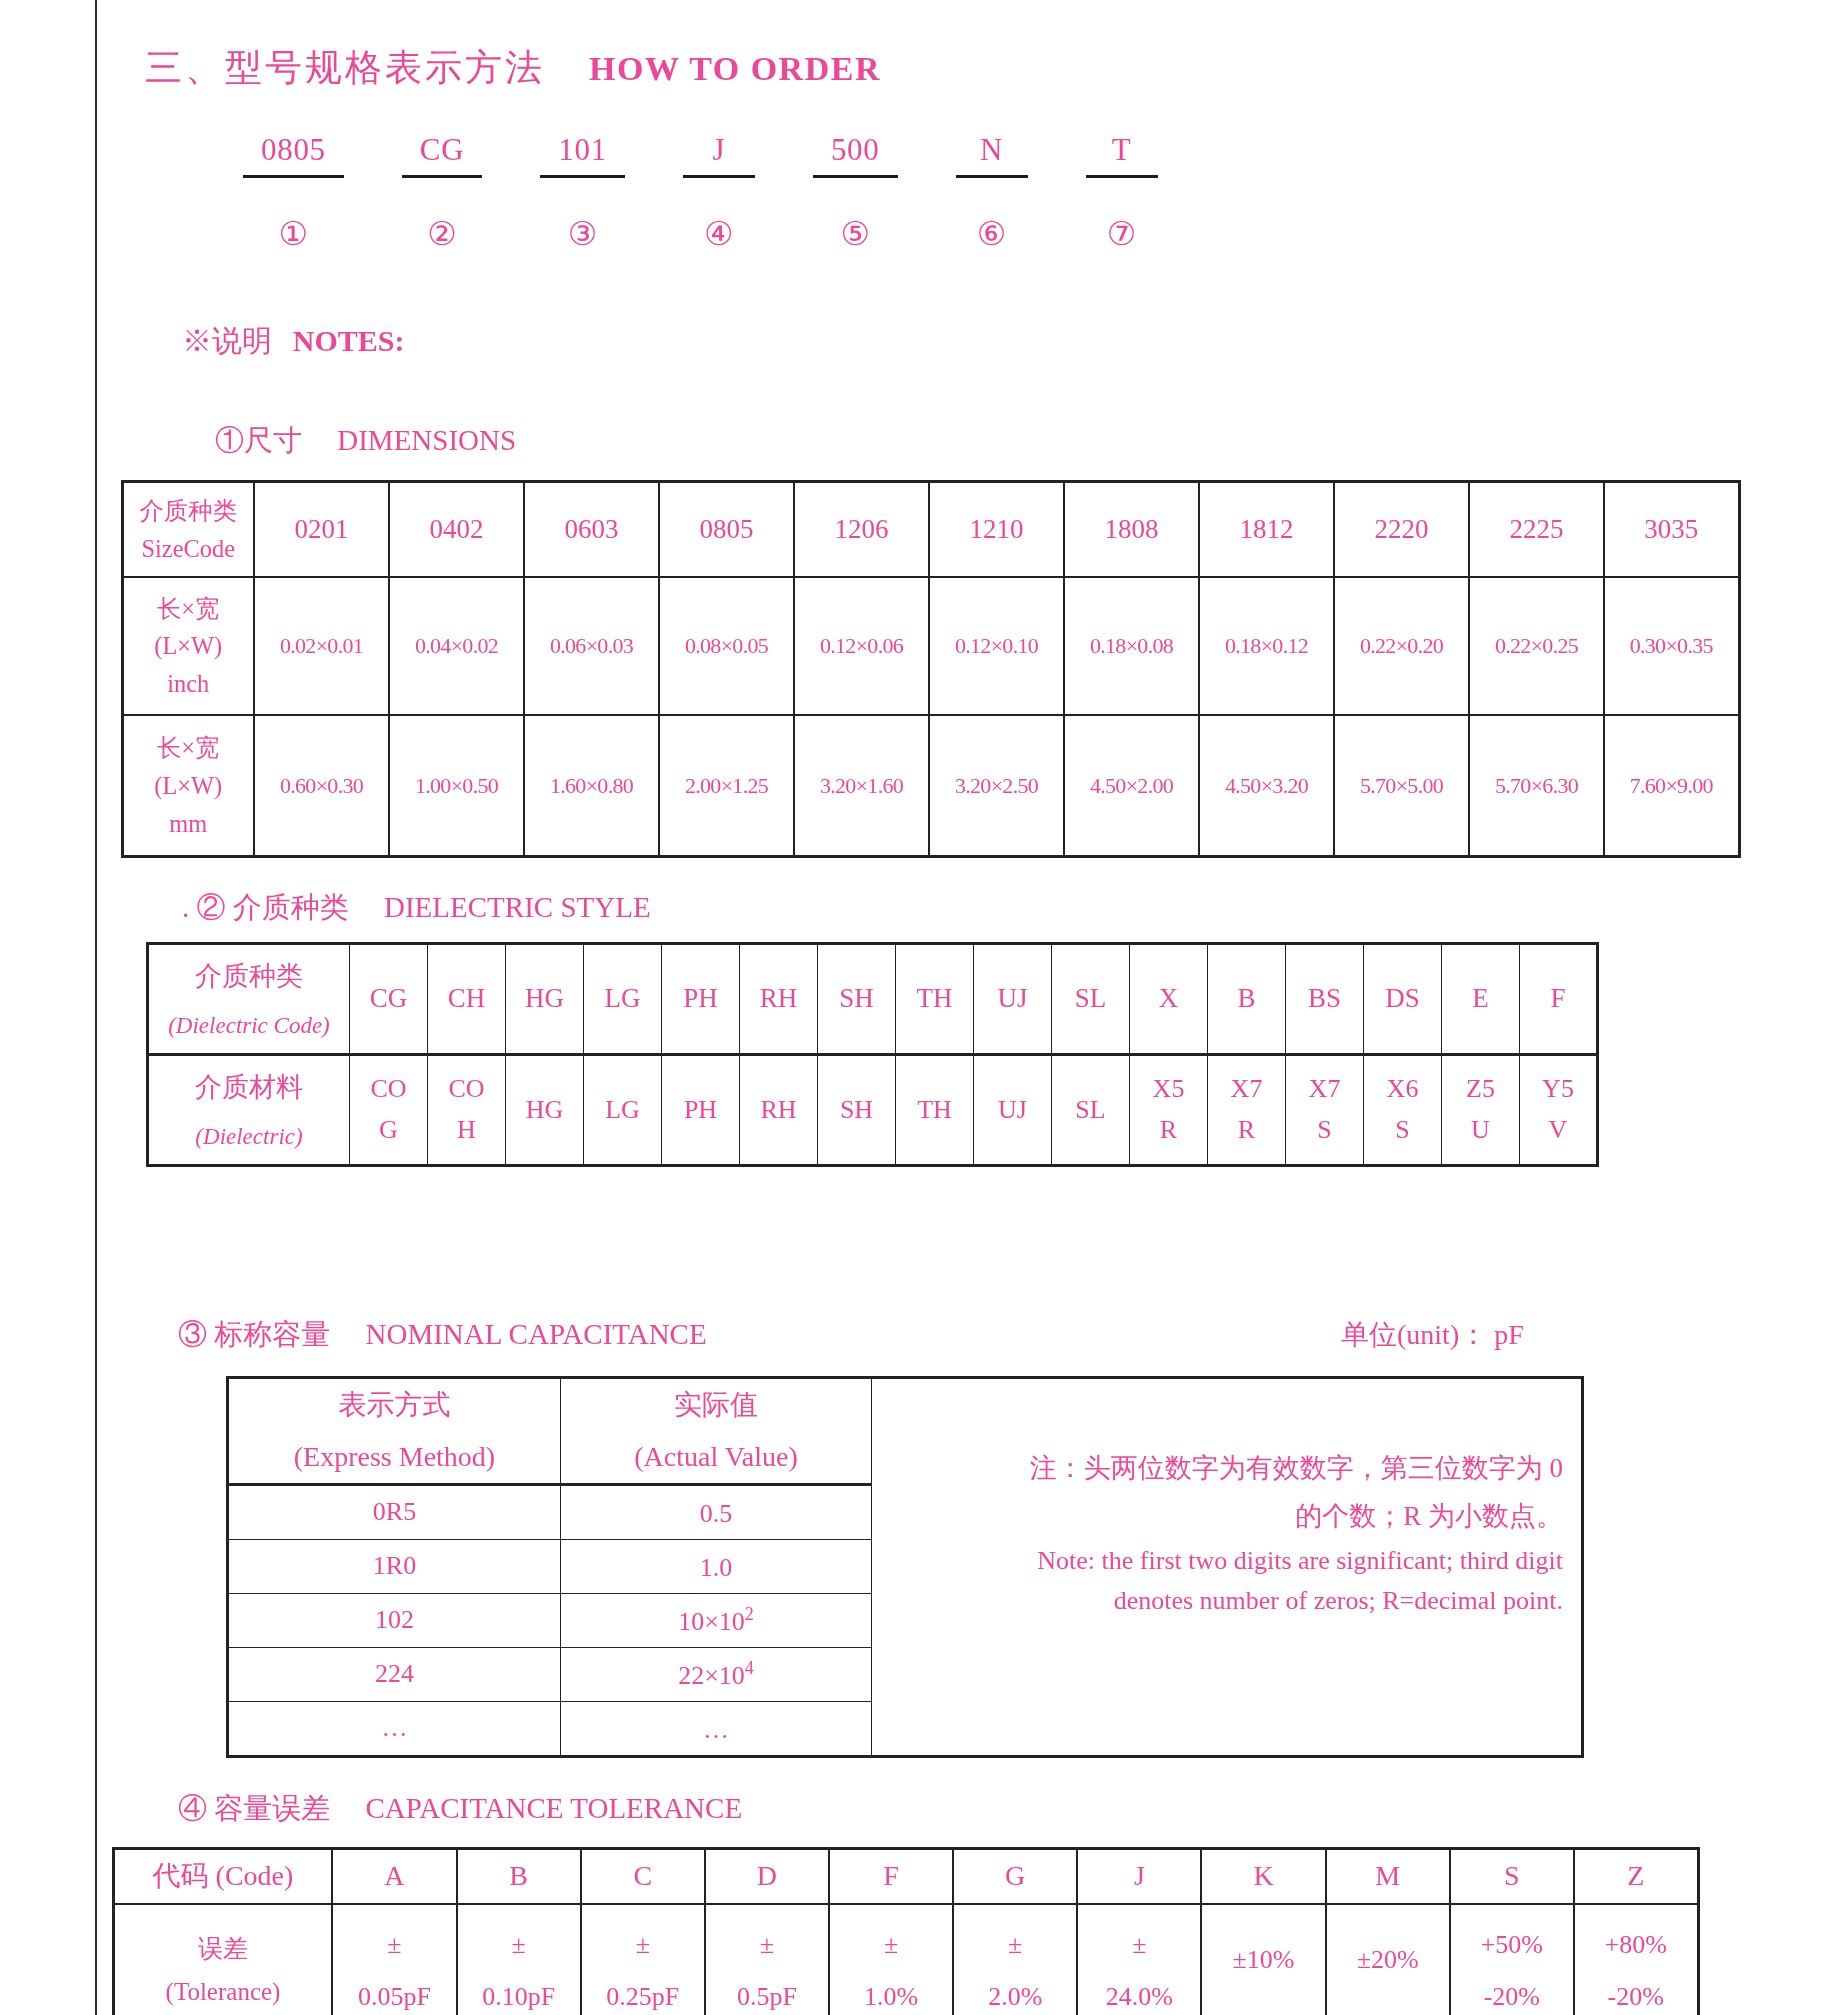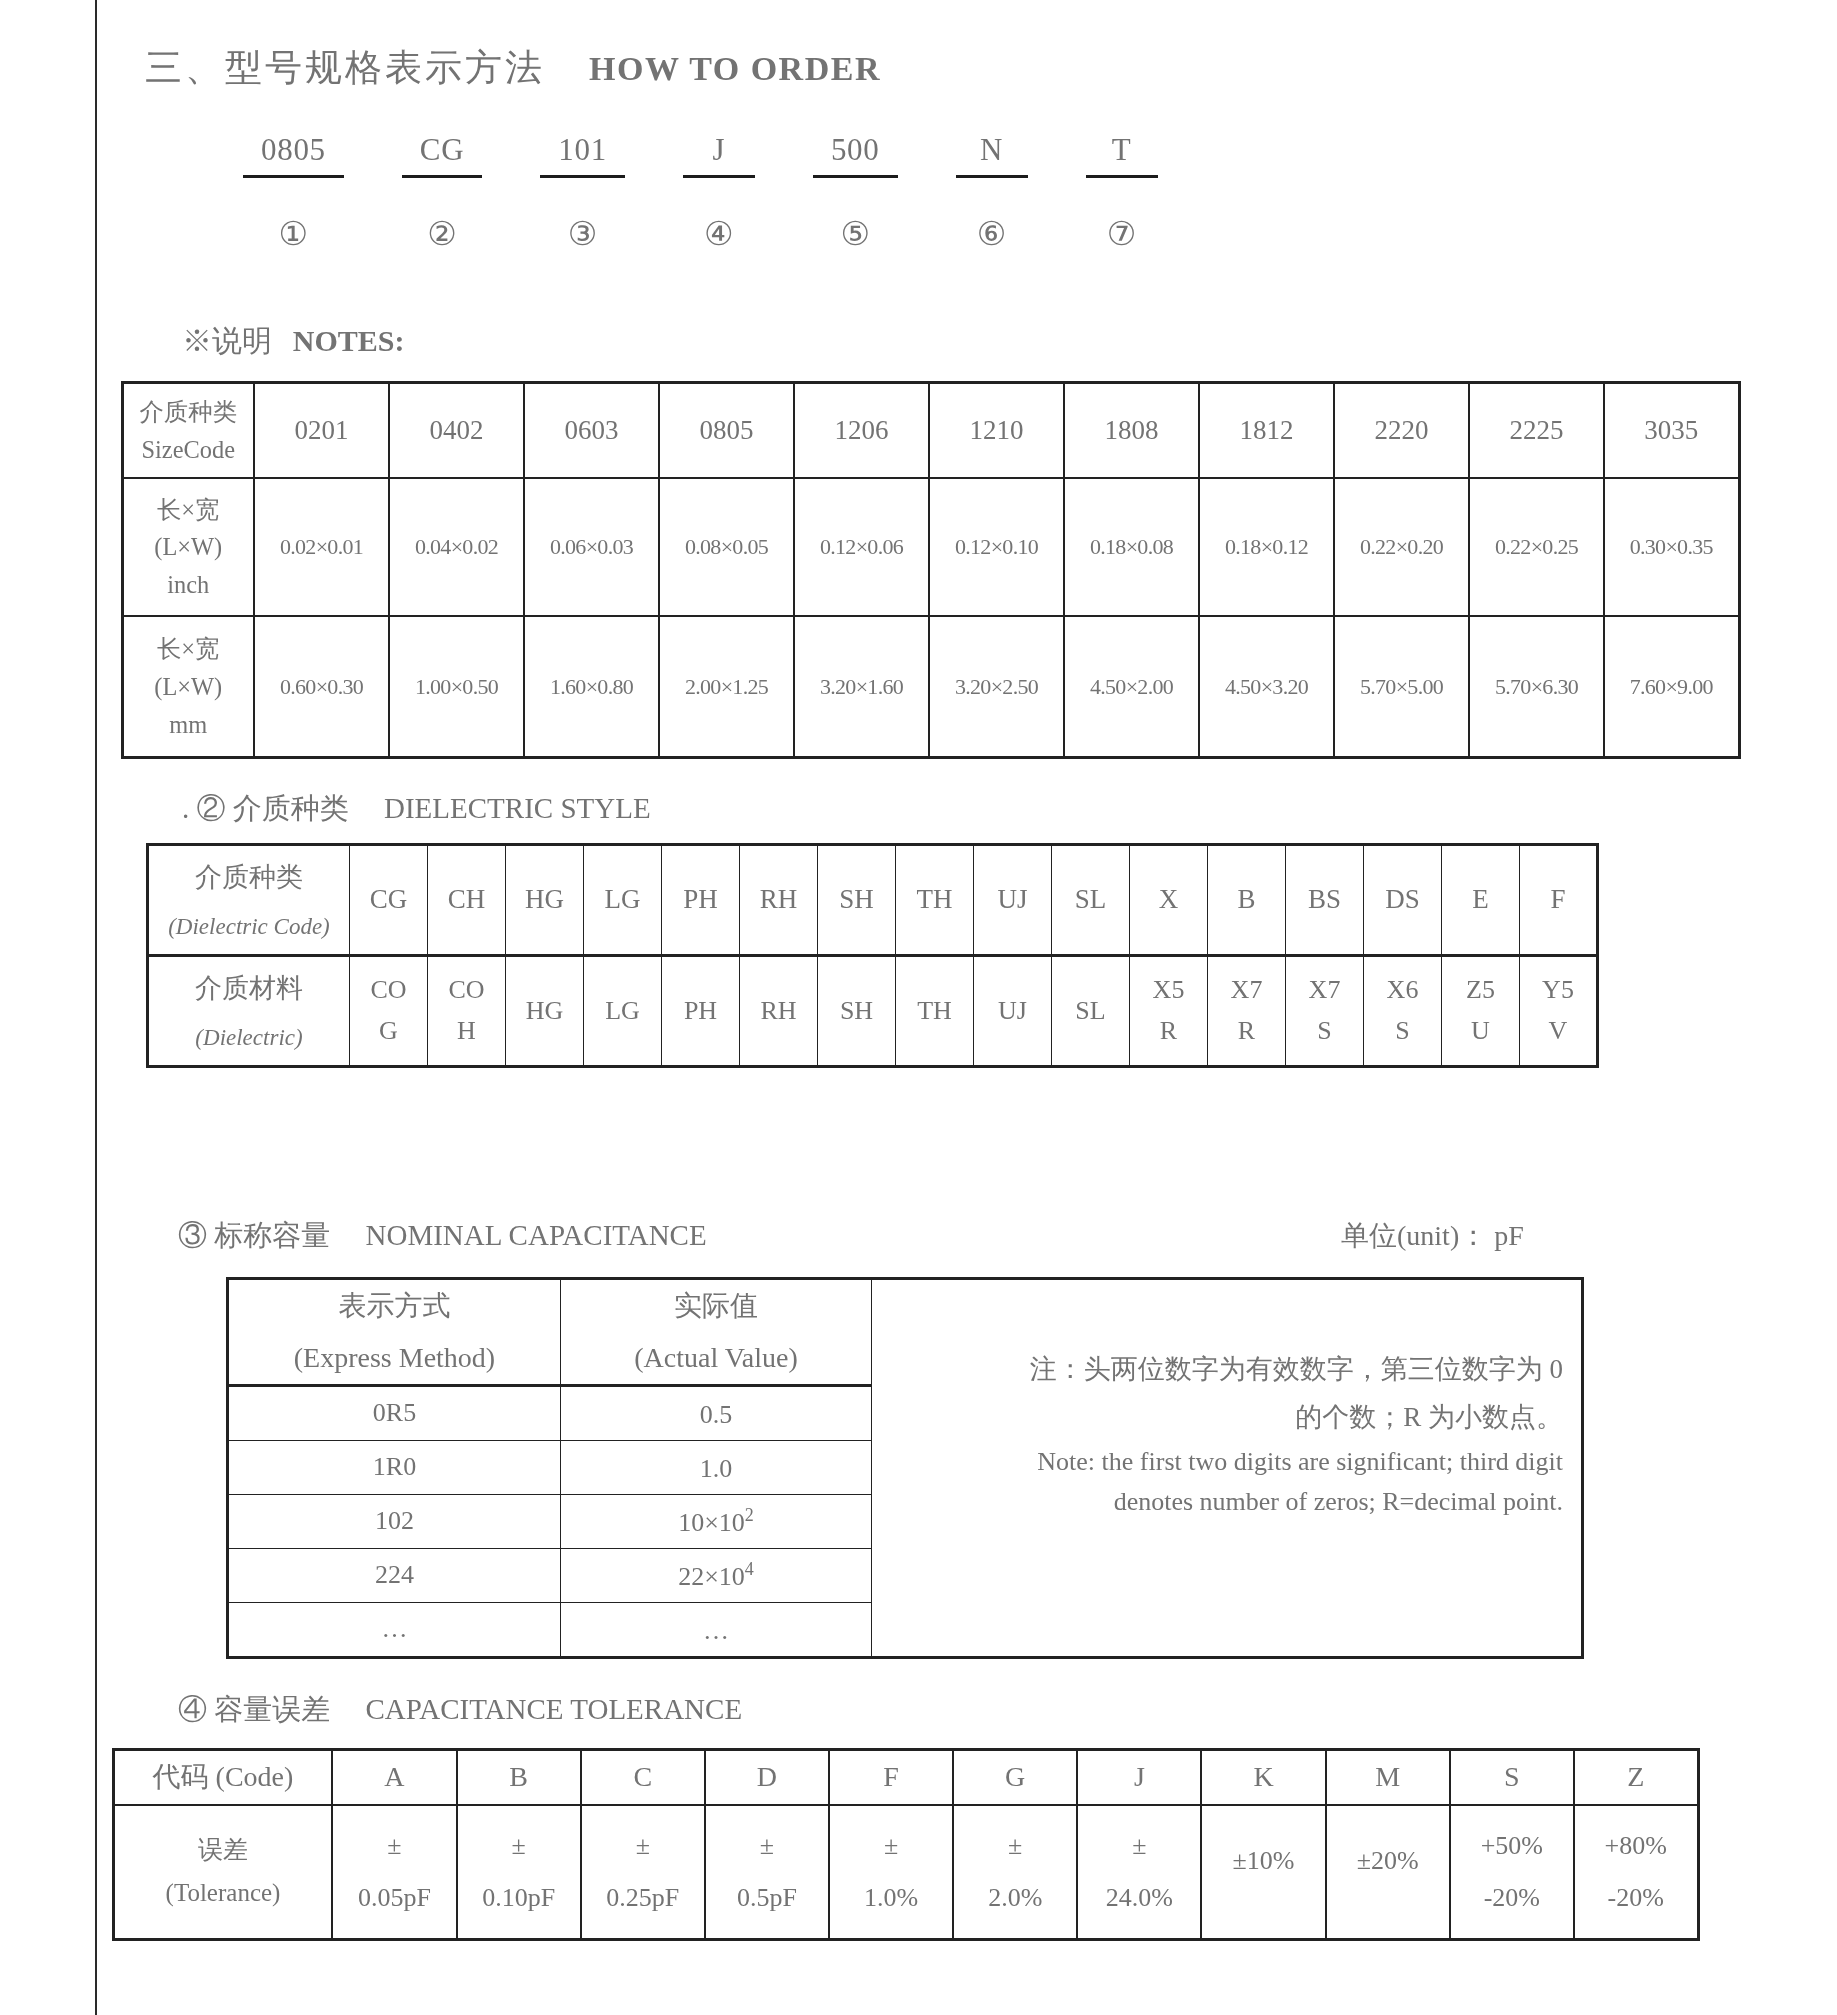--- a/index.html
+++ b/index.html
@@ -1,17 +1,17 @@
 <!DOCTYPE html>
 <html style="font-size:12px"><head>
 <meta charset="utf-8">
 <style>
   html,body{margin:0;padding:0;background:#ffffff;}
   .page{position:relative;width:1837px;height:2015px;background:#fff;overflow:hidden;
-        font-family:"Liberation Serif","DejaVu Serif",serif;color:#737373;}
+        font-family:"Liberation Serif","DejaVu Serif",serif;color:#ec4899;}
   .left-rule{position:absolute;left:95px;top:0;width:2.2px;height:2015px;background:#2a2a2a;}
   .content{position:absolute;left:119px;top:0;width:1659px;}
 
   
   .title-row{margin:43px 0 0 26px;white-space:nowrap;}
   .title-cn{font-size:37px;letter-spacing:3px;}
   .title-en{font-size:34px;font-weight:bold;margin-left:41px;letter-spacing:1.5px;}
 
   
   .code-row{display:flex;gap:58px;margin:39px 0 0 124px;}
@@ -113,20 +113,24 @@
         <span class="code-text">T</span>
         <span class="code-num">⑦</span>
       </div>
     </div>
 
     <div class="notes-heading">
       <span class="cn">※说明</span>
       <span class="en">NOTES:</span>
     </div>
 
+    <div class="sec-heading h-dims">
+      <span class="cn">①尺寸</span>
+      <span class="en">DIMENSIONS</span>
+    </div>
 
     <table class="dims-table">
       <colgroup>
         <col style="width:132px">
           <col style="width:135px">
           <col style="width:135px">
           <col style="width:135px">
         <col style="width:135px">
           <col style="width:135px">
           <col style="width:135px">

